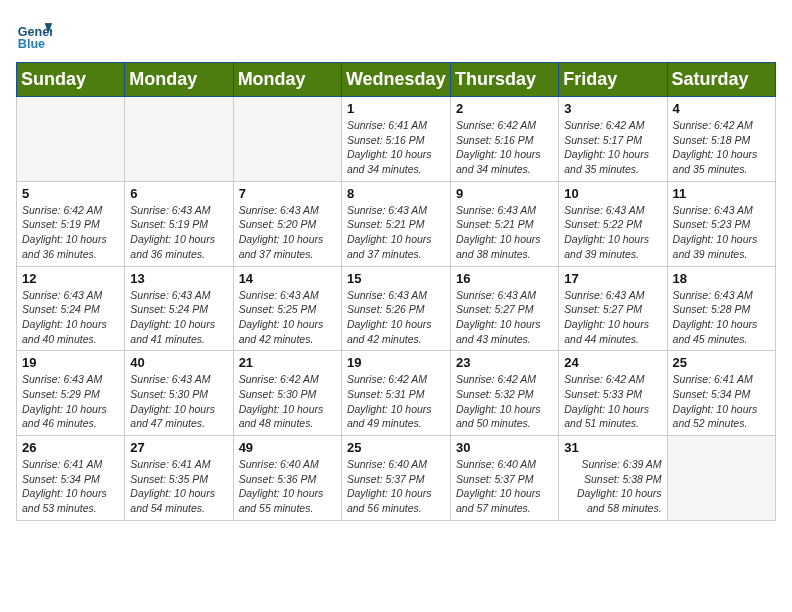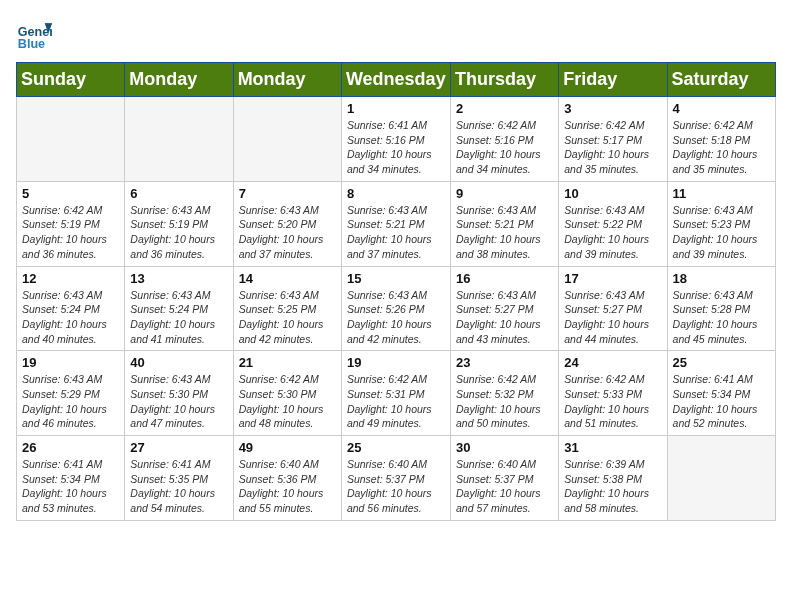--- a/index.html
+++ b/index.html
@@ -328,21 +328,21 @@
         </td>
         <td>
           <div class="day-number">30</div>
           <div class="cell-info" style="white-space: pre-line;">Sunrise: 6:40 AM
 Sunset: 5:37 PM
 Daylight: 10 hours
 and 57 minutes.</div>
         </td>
         <td>
           <div class="day-number">31</div>
-          <div class="cell-info" style="white-space: pre-line;">Sunrise: 6:39 AM
+          <div class="cell-info" style="white-space: pre-line; text-align: right;">Sunrise: 6:39 AM
 Sunset: 5:38 PM
 Daylight: 10 hours
 and 58 minutes.</div>
         </td>
         <td class="empty"></td>
       </tr>
     </tbody>
 </table>
 
 </body></html>

